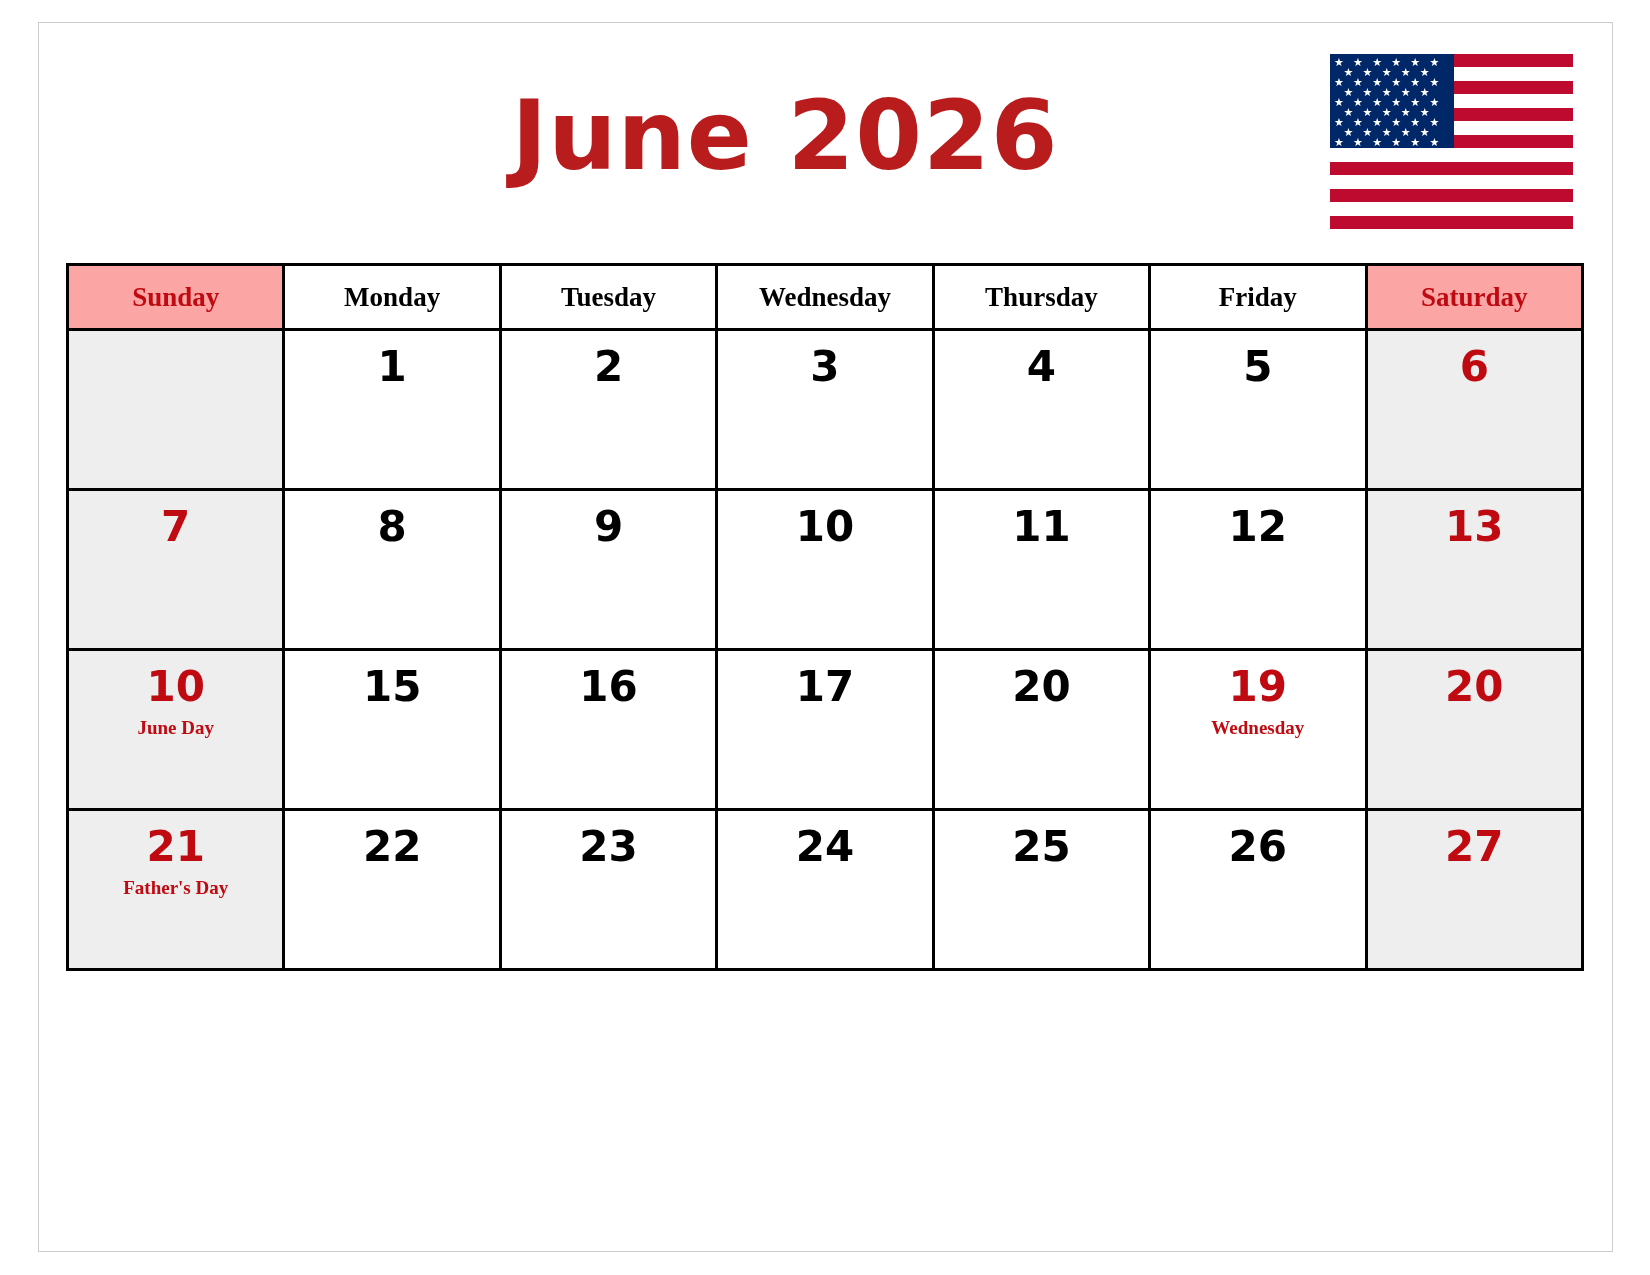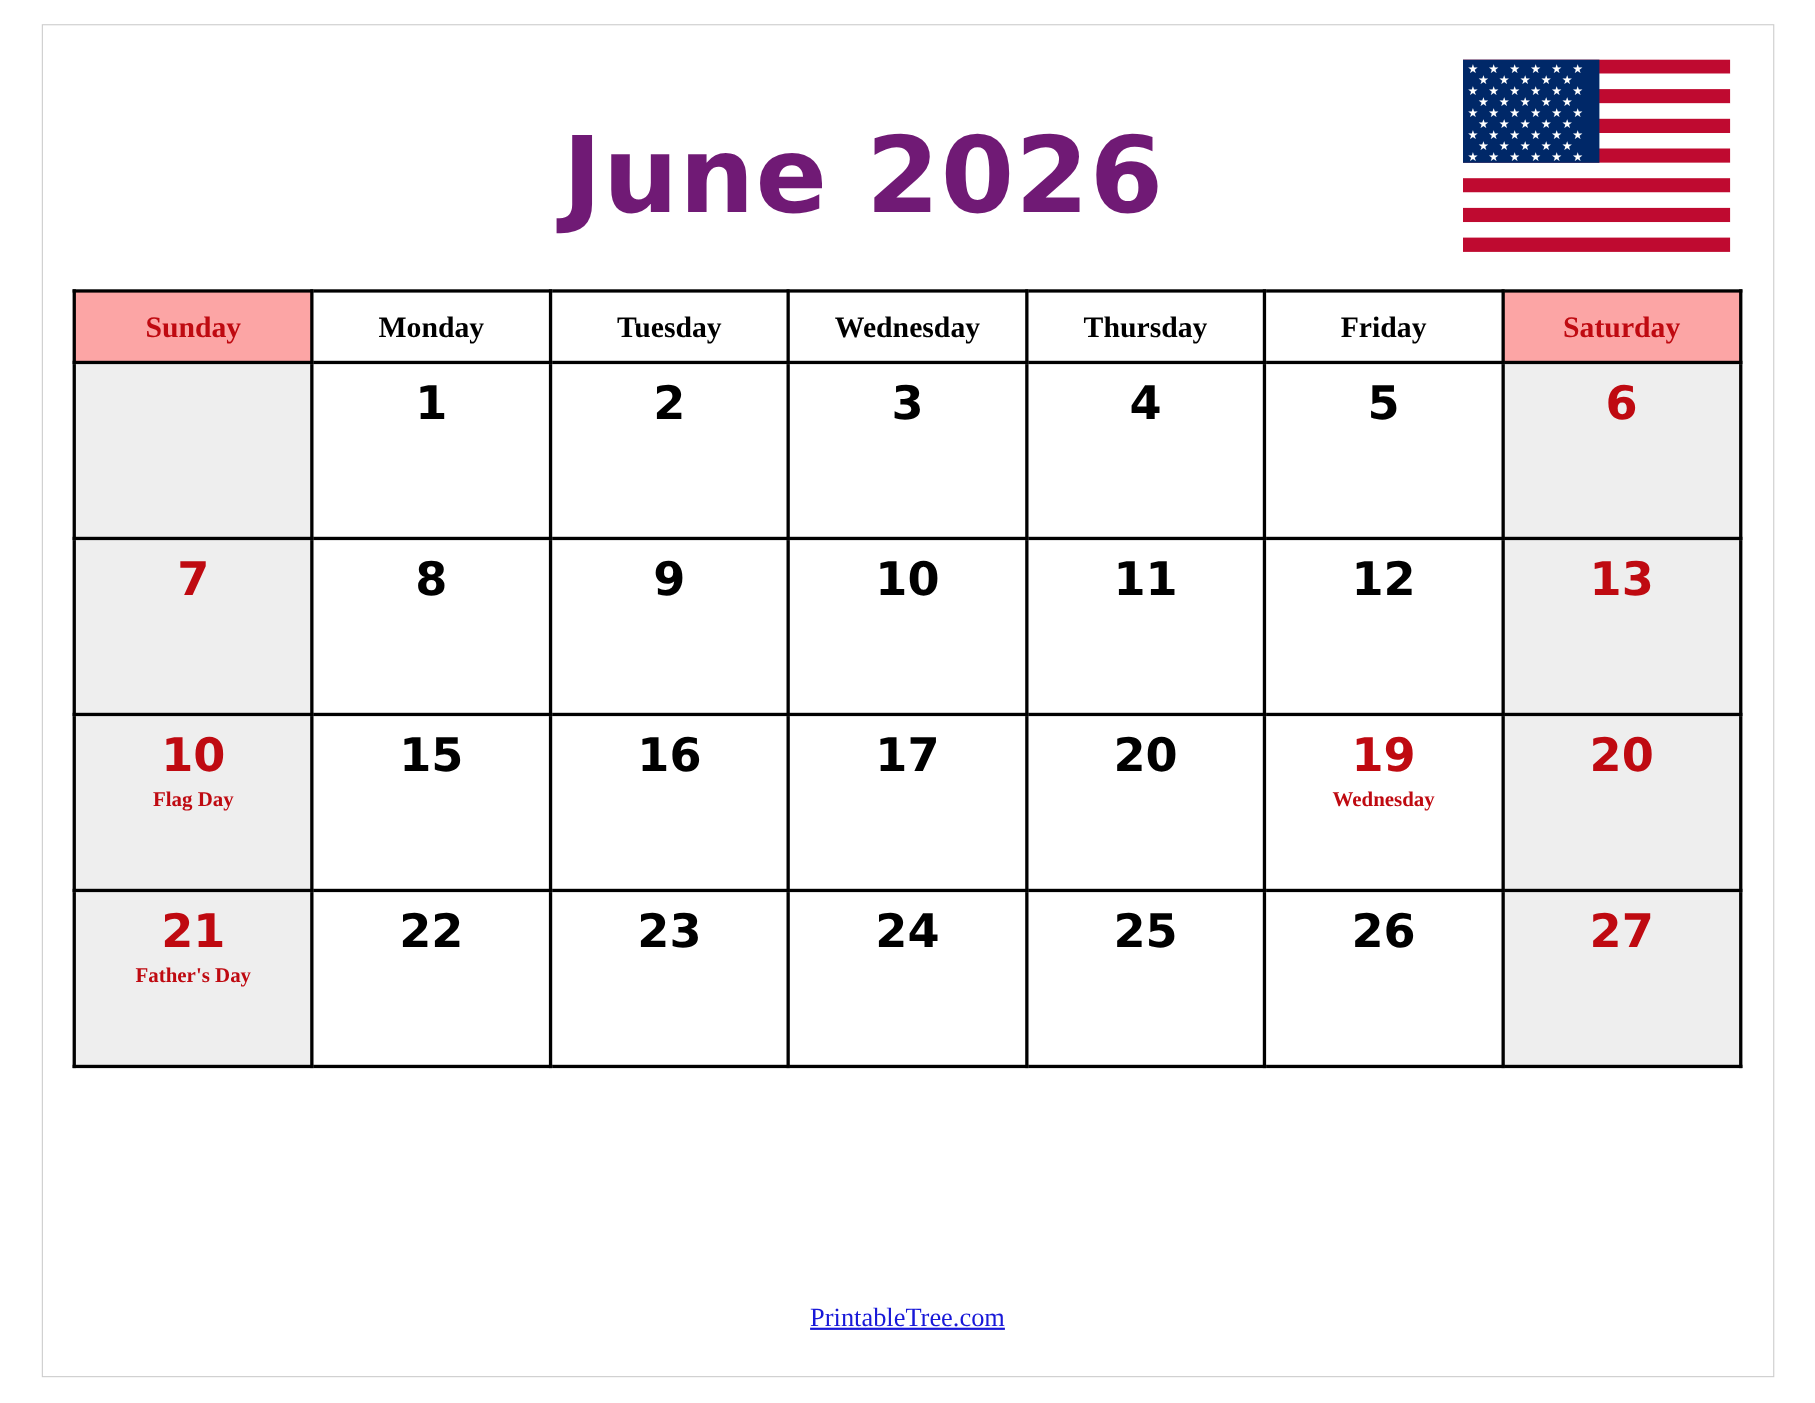--- a/index.html
+++ b/index.html
@@ -33,28 +33,28 @@
   .header {
     position: absolute;
     left: 38px;
     top: 22px;
     width: 1575px;
     height: 230px;
   }
   .title {
     position: absolute;
     left: 0;
-    top: 88px;
+    top: 64px;
     width: 1494px;
     text-align: center;
     font-family: "DejaVu Sans", sans-serif;
     font-weight: bold;
     font-size: 96px;
     letter-spacing: 1px;
-    color: #701a75;
+    color: #b91c1c;
     line-height: 100px;
   }
   
   .flag {
     position: absolute;
     right: 40px;
     top: 32px;
     width: 243px;
     height: 175px;
     background: #ffffff;
@@ -285,21 +285,21 @@
           <td>
             <span class="daynum">12</span>
           </td>
           <td class="weekend-cell">
             <span class="daynum red">13</span>
           </td>
         </tr>
         <tr>
           <td class="weekend-cell">
             <span class="daynum red">10</span>
-            <span class="event">Flag Day</span>
+            <span class="event">June Day</span>
           </td>
           <td>
             <span class="daynum">15</span>
           </td>
           <td>
             <span class="daynum">16</span>
           </td>
           <td>
             <span class="daynum">17</span>
           </td>
@@ -334,16 +334,13 @@
           <td>
             <span class="daynum">26</span>
           </td>
           <td class="weekend-cell">
             <span class="daynum red">27</span>
           </td>
         </tr>
       </tbody>
   </table>
 
-  <div class="footer">
-    <a href="#">PrintableTree.com</a>
-  </div>
 </div>
 
 </body></html>

